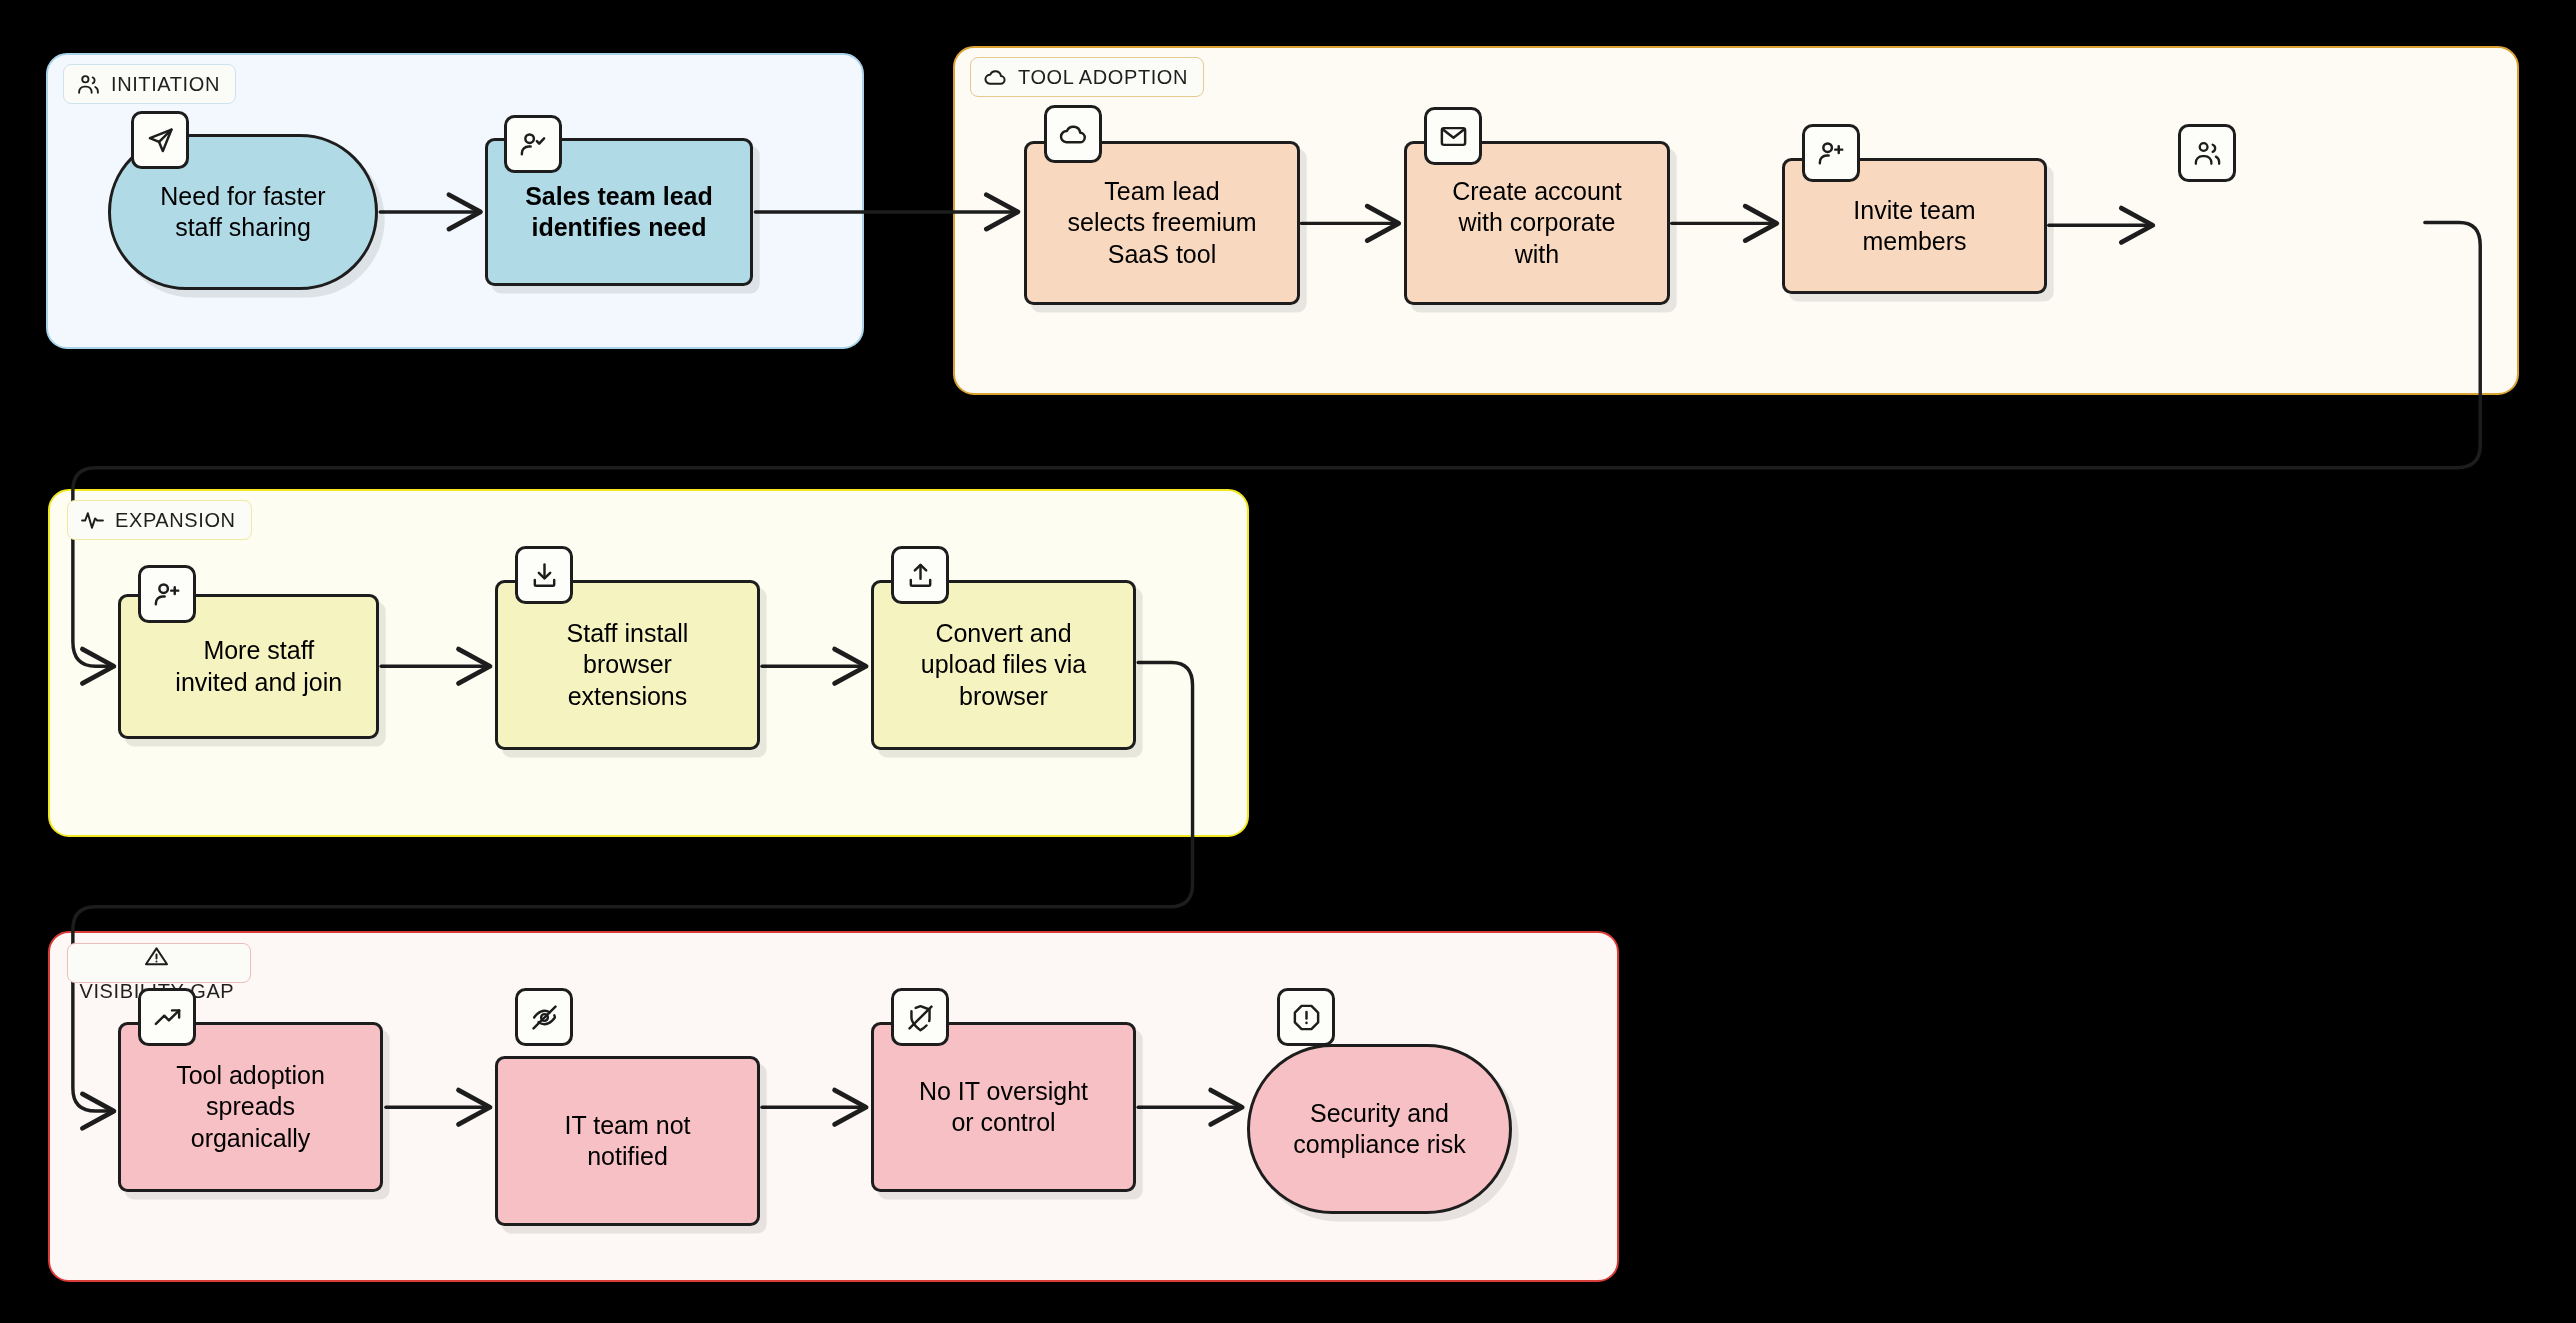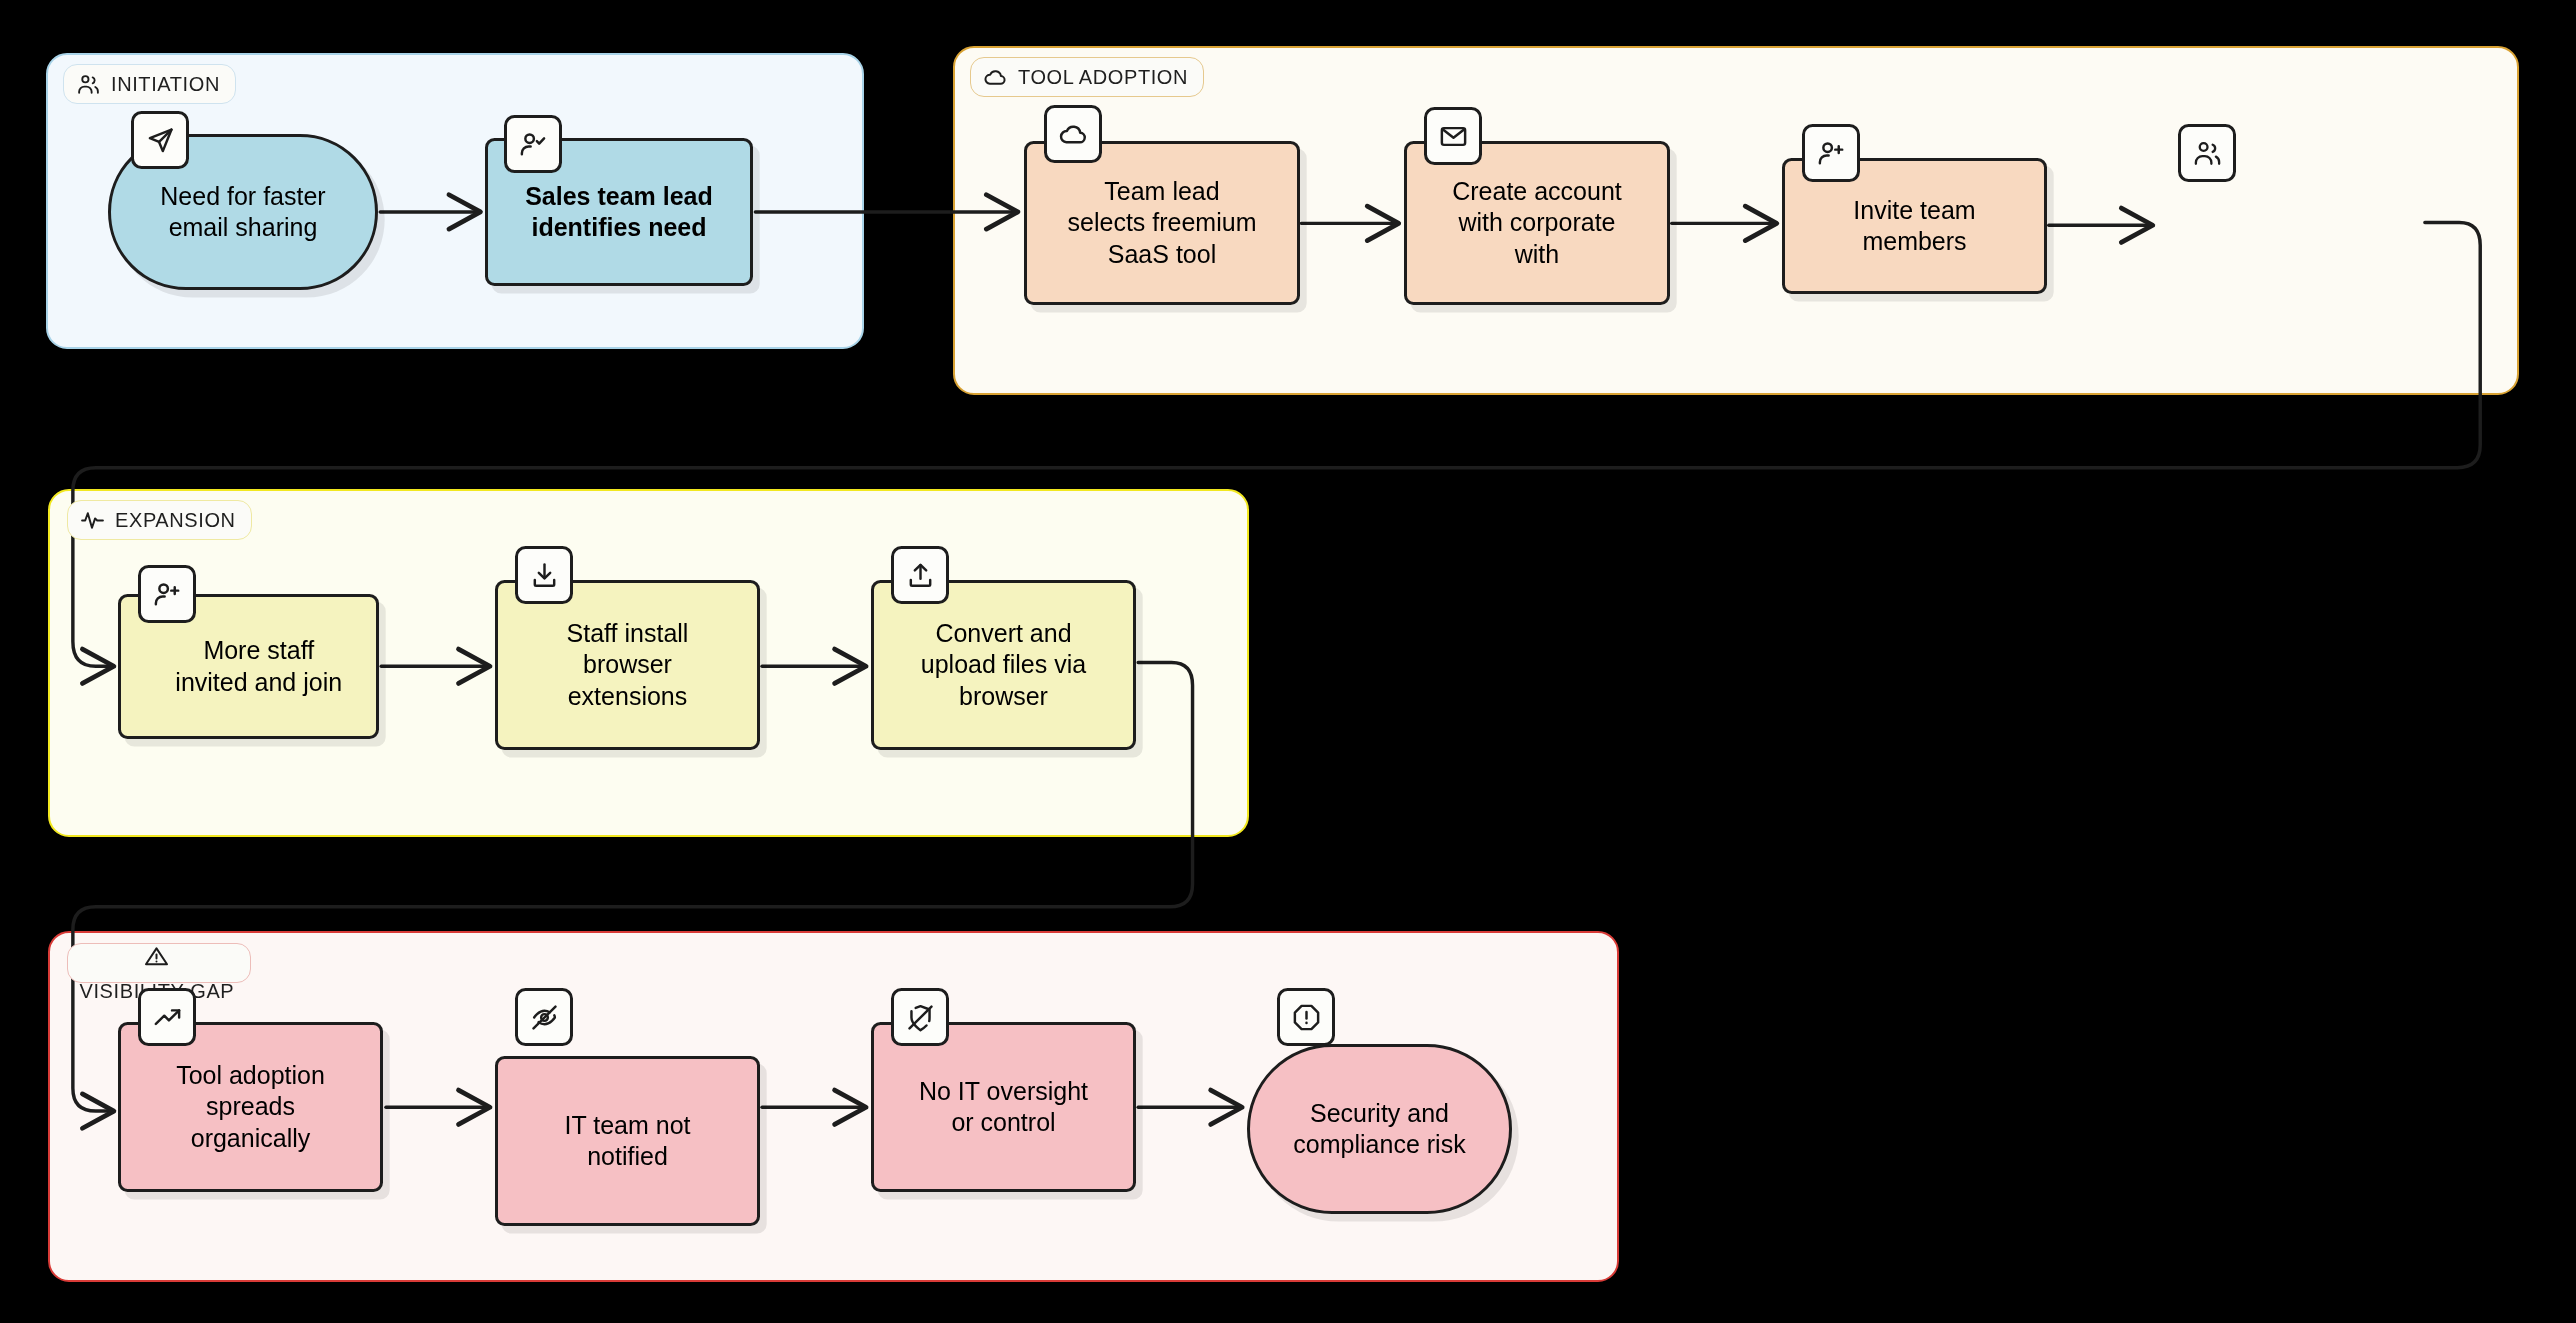--- a/index.html
+++ b/index.html
@@ -4,21 +4,21 @@
 <style>
   html,body{margin:0;padding:0;background:#000;}
   body{width:2576px;height:1323px;position:relative;overflow:hidden;
        font-family:"Liberation Sans","DejaVu Sans",sans-serif;}
   #canvas{position:absolute;left:0;top:0;width:2576px;height:1323px;}
 
   
   .group{position:absolute;border-radius:21px;box-sizing:border-box;
          box-shadow:5.7px 6.7px 0 rgba(0,0,0,0.09);}
   .group-label{position:absolute;display:flex;align-items:center;gap:10.5px;
-         height:40px;padding:0 15.3px 0 11.5px;border-radius:14px;background:#fbfbf8;
+         height:40px;padding:0 15.3px 0 11.5px;border-radius:8px;background:#fbfbf8;
          font-size:20px;letter-spacing:0.6px;color:#1f1f1f;white-space:nowrap;
          box-sizing:border-box;}
   .group-label .lbl-ico{width:25px;height:25px;display:block;flex:0 0 auto;}
 
   
   .node{position:absolute;box-sizing:border-box;border:3.1px solid #1d1d1d;
         display:flex;align-items:center;justify-content:center;text-align:center;
         color:#000000;font-size:25px;line-height:1.26;padding:5.7px 11.5px;
         box-shadow:6.7px 7.6px 0 rgba(0,0,0,0.085);}
   .node.rect{border-radius:9.5px;}
@@ -116,21 +116,21 @@
           <path d="M3 20v-1a5 5 0 0 1 5-5h2a5 5 0 0 1 5 5v1"></path>
         <path d="M16 5.2a3 3 0 0 1 0 5.6"></path>
           <path d="M18.5 14.4A4.6 4.6 0 0 1 21 18.6V20"></path>
       </svg>
     </span>
     <span>INITIATION</span>
   </div>
 
   <div class="node pill" style="left:108px;top:134px;width:270px;height:156px;background:#b0dae6;">
     <span class="nodetext">
-      <span>Need for faster</span><br><span>email sharing</span>
+      <span>Need for faster</span><br><span>staff sharing</span>
     </span>
   </div>
   <div class="badge" style="left:131px;top:111px;">
     <svg viewBox="0 0 24 24" fill="none" stroke="#1d1d1d" stroke-width="1.9" stroke-linecap="round" stroke-linejoin="round">
       <path d="M20.5 3.5 3.8 10.2l7.1 2.9 2.9 7.1z"></path>
         <path d="M20.5 3.5 10.9 13.1"></path>
     </svg>
   </div>
 
   <div class="node rect" style="left:485px;top:138px;width:268px;height:148px;background:#b0dae6;font-weight:bold;">

